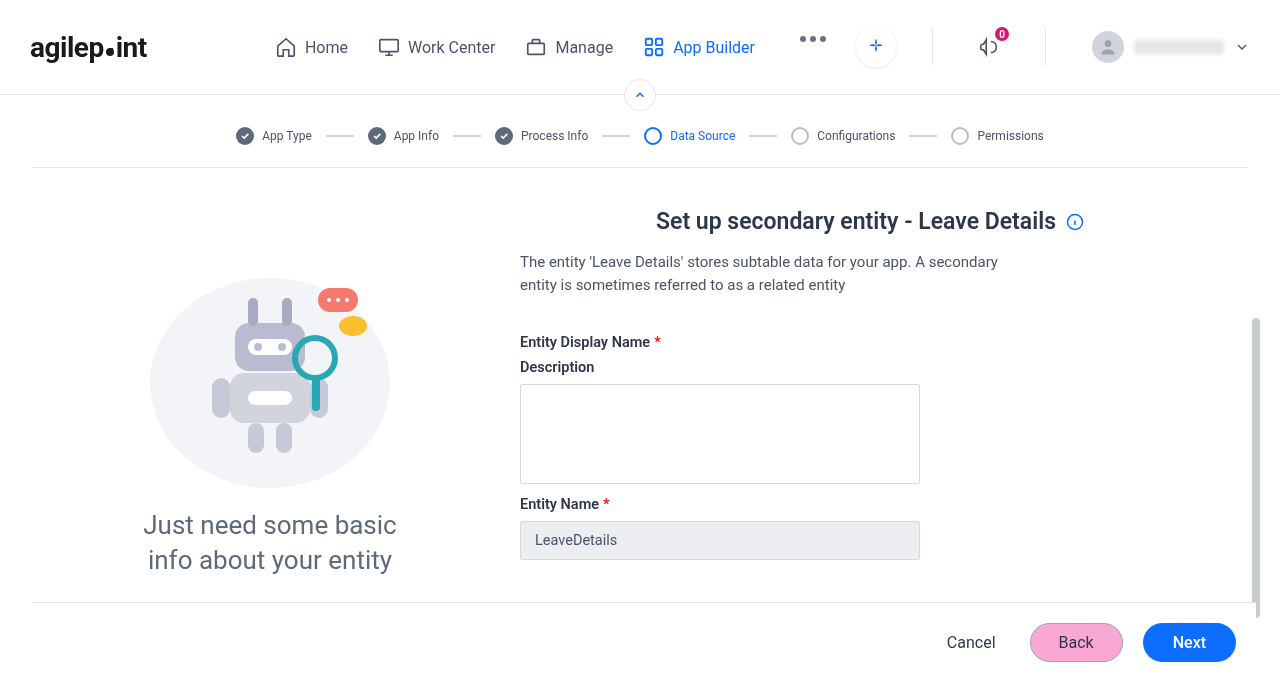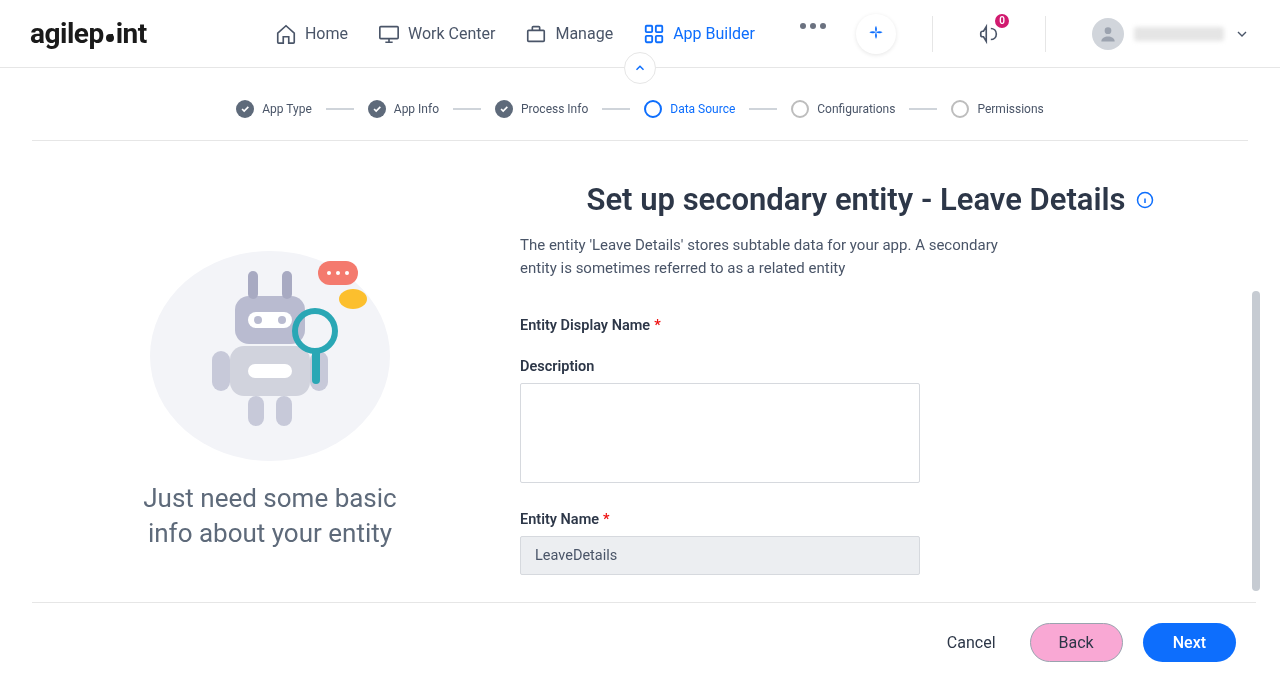--- a/index.html
+++ b/index.html
@@ -1,19 +1,19 @@
 <!DOCTYPE html>
 <html><head>
   <meta charset="utf-8">
   <style>
     * { box-sizing: border-box; margin: 0; padding: 0; font-family: -apple-system, BlinkMacSystemFont, "Segoe UI", Roboto, sans-serif; }
     body { background: #fff; width: 1280px; height: 682px; overflow: hidden; }
     
     
-    .topnav { display: flex; align-items: center; height: 68px; padding: 0 30px; border-bottom: 1px solid #e6e6e6; }
+    .topnav { display: flex; align-items: center; height: 95px; padding: 0 30px; border-bottom: 1px solid #e6e6e6; }
     .logo { font-size: 28px; font-weight: 700; color: #1a1a1a; letter-spacing: -0.5px; }
     .logo-wrap { display: flex; align-items: center; }
     .nav-spacer { flex: 1; }
     .nav-items { display: flex; align-items: flex-start; gap: 30px; }
     .nav-item { display: flex; align-items: center; gap: 8px; color: #4a5568; font-size: 16px; cursor: pointer; }
     .nav-item.active { color: #0d6efd; }
     .nav-icon { width: 22px; height: 22px; display: inline-flex; align-items: center; justify-content: center; }
     .nav-icon svg { width: 22px; height: 22px; }
     .nav-more { display: flex; align-items: center; gap: 4px; margin-left: 15px; cursor: pointer; }
     .nav-more-dot { width: 6px; height: 6px; background: #6b7280; border-radius: 50%; }
@@ -45,24 +45,24 @@
 
     
     .main { display: flex; padding: 30px 60px 0 60px; gap: 40px; }
     .left-col { width: 420px; display: flex; flex-direction: column; align-items: center; padding-top: 40px; }
     .illus { width: 260px; height: 250px; position: relative; margin-bottom: 20px; }
     .illus-bg { position: absolute; inset: 0; }
     .left-text { font-size: 26px; color: #5e6a7a; text-align: center; line-height: 1.35; max-width: 260px; }
 
     .right-col { flex: 1; padding-top: 10px; position: relative; }
     .heading-row { display: flex; align-items: center; gap: 10px; justify-content: center; margin-bottom: 16px; }
-    .heading { font-size: 31px; font-weight: 600; color: #2d3748; }
+    .heading { font-size: 23px; font-weight: 600; color: #2d3748; }
     .info-icon { color: #0d6efd; width: 18px; height: 18px; }
     .subtext { font-size: 15px; color: #4a5568; line-height: 1.55; margin-bottom: 36px; max-width: 490px; }
-    .field { margin-bottom: 24px; max-width: 400px; }
+    .field { margin-bottom: 8px; max-width: 400px; }
     .field-label { font-size: 14.5px; font-weight: 600; color: #2d3748; margin-bottom: 8px; }
     .req { color: #e11; margin-left: 4px; }
     .field-input { width: 100%; padding: 10px 14px; border: 1px solid #d6d9de; background: #eceef1; font-size: 14.5px; color: #4a5568; border-radius: 2px; }
     .field-textarea { width: 100%; height: 100px; padding: 10px 14px; border: 1px solid #d6d9de; background: #fff; font-size: 14.5px; color: #4a5568; border-radius: 2px; resize: none; }
     .form-scrollbar { position: absolute; right: -40px; top: 120px; width: 8px; height: 300px; background: #c6cbd2; border-radius: 4px; }
 
     
     .footer { position: absolute; bottom: 0; left: 32px; right: 24px; display: flex; justify-content: flex-end; align-items: center; gap: 20px; padding: 20px 20px 20px; border-top: 1px solid #e6e6e6; background: #fff; }
     .btn-text { background: none; border: none; font-size: 16px; color: #2d3748; cursor: pointer; padding: 8px 14px; }
     .btn-outline { background: #f9a8d4; border: 1px solid #9aa3af; font-size: 16px; color: #2d3748; cursor: pointer; padding: 9px 28px; border-radius: 22px; }

